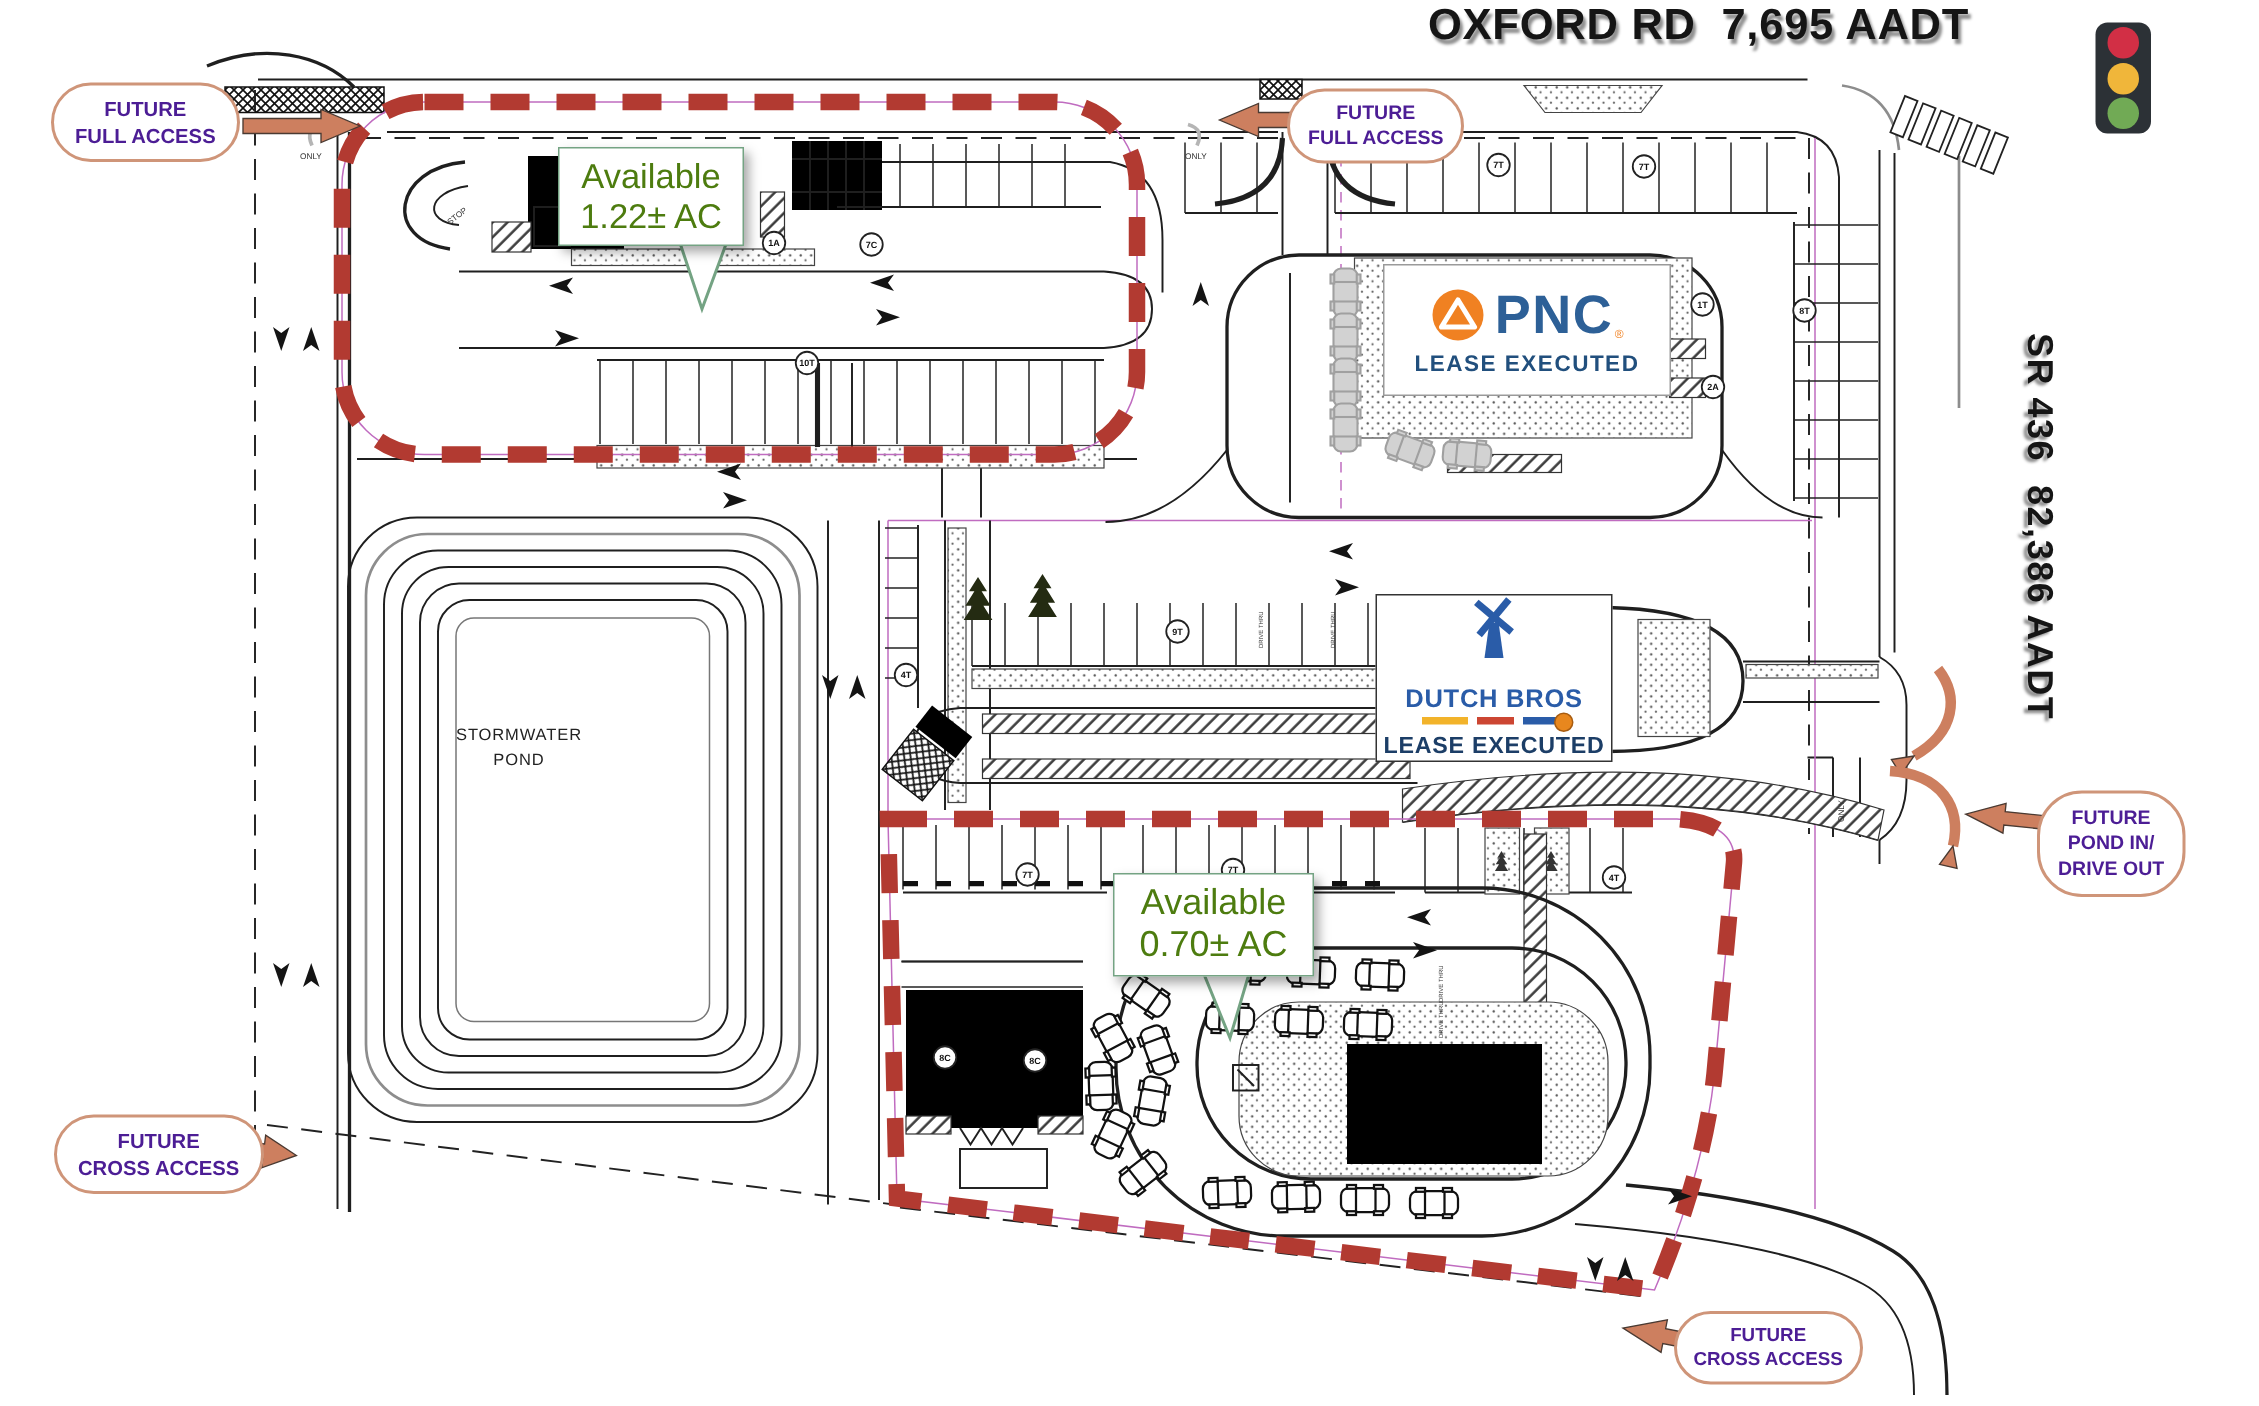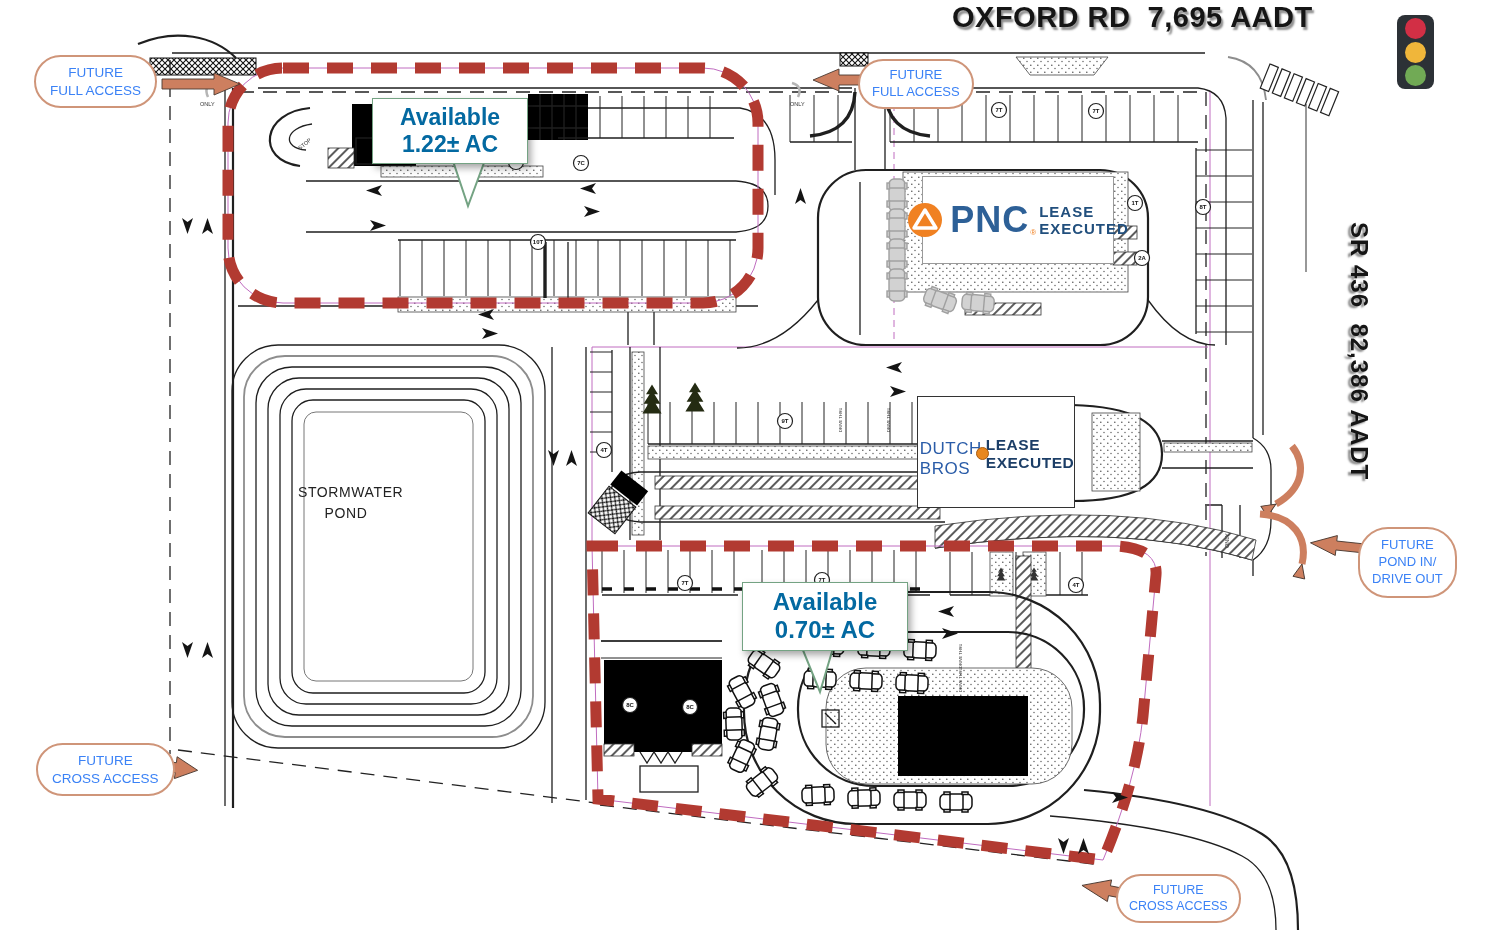--- a/index.html
+++ b/index.html
@@ -14,54 +14,54 @@
   #t-sr{left:1345px;top:222px;font-size:24px;letter-spacing:1px;writing-mode:vertical-rl}
 
   
   .signal{position:absolute;left:1397px;top:15px;width:37px;height:74px;background:#2c3136;
           border-radius:8px;display:flex;flex-direction:column;align-items:center;
           justify-content:space-evenly}
   .signal i{width:21px;height:21px;border-radius:50%;display:block}
 
   
   .pill{position:absolute;background:#fff;border:2px solid #cf9579;border-radius:30px;
-        color:#3b82f6;font-size:13.5px;line-height:1.3;text-align:center;
-        padding:7px 14px;font-weight:400;z-index:5}
+        color:#4c1d95;font-size:13.5px;line-height:1.3;text-align:center;
+        padding:7px 14px;font-weight:700;z-index:5}
   .pill span{display:block}
   #p-ffa-l{left:34px;top:55px}
   #p-ffa-m{left:858px;top:59px;font-size:13px;padding:6px 12px}
   #p-fca-bl{left:36px;top:743px}
   #p-fca-br{left:1116px;top:874px;font-size:12.5px;padding:6px 11px}
   #p-frio{left:1358px;top:527px;font-size:13px;padding:8px 12px}
 
   
-  .avail{position:absolute;background:#fff;border:1.5px solid #74a383;color:#0369a1;
-         font-weight:bold;text-align:center;line-height:1.18;padding:5px 24px;
+  .avail{position:absolute;background:#fff;border:1.5px solid #74a383;color:#4d7c0f;
+         font-weight:normal;text-align:center;line-height:1.18;padding:5px 8px;
          box-shadow:3px 4px 7px rgba(0,0,0,.35);z-index:6}
   #avail1{left:372px;top:98px;font-size:23px;width:106px}
   #avail2{left:742px;top:582px;font-size:24px;width:116px}
 
   
-  .sign{position:absolute;background:#fff;display:flex;flex-direction:row;
+  .sign{position:absolute;background:#fff;display:flex;flex-direction:column;
         align-items:center;justify-content:center;z-index:5}
   #pnc-sign{left:922px;top:176px;width:190px;height:86px;border:1px solid #9a9a9a;gap:3px}
   .pnc-row{display:flex;align-items:center;gap:7px}
   .pnc-name{font-size:36px;font-weight:bold;color:#2d6097;letter-spacing:1px}
   .pnc-status{font-size:15px;font-weight:bold;color:#214f7d;letter-spacing:1px}
   .pnc-reg{font-size:8px;color:#f08122;align-self:flex-end;margin-left:-6px;margin-bottom:4px}
   #db-sign{left:917px;top:396px;width:156px;height:110px;border:1.5px solid #333;gap:2px}
-  .db-name{font-size:17px;font-weight:400;color:#2a5ca8;letter-spacing:.5px;margin-top:14px}
+  .db-name{font-size:17px;font-weight:700;color:#2a5ca8;letter-spacing:.5px;margin-top:14px}
   .db-stripes{width:96px;height:5px;position:relative;
       background:linear-gradient(90deg,#f2b32a 0 32%,#fff 32% 38%,#cc4632 38% 64%,#fff 64% 70%,#2a5ca8 70% 100%)}
   .db-cup{position:absolute;right:-5px;top:-3px;width:11px;height:11px;border-radius:50%;
       background:#e8871e;border:1px solid #a85c10}
   .db-status{font-size:15.5px;font-weight:bold;color:#1c3e67;letter-spacing:.5px;margin-top:4px}
 
   
-  .pondlab{position:absolute;left:298px;top:482px;width:96px;text-align:center;font-size:14px;
+  .pondlab{position:absolute;left:298px;top:482px;width:96px;text-align:center;font-size:11px;
            letter-spacing:.6px;color:#222;line-height:1.5;z-index:4}
 
   
   .ln{stroke:#1f1f1f;stroke-width:1.3;fill:none}
   .ln2{stroke:#1f1f1f;stroke-width:2.2;fill:none}
   .ln3{stroke:#1f1f1f;stroke-width:3.4;fill:none}
   .gray{stroke:#8d8d8d;stroke-width:1.8;fill:none}
   .dash{stroke:#222;stroke-width:1.3;fill:none;stroke-dasharray:14 9}
   .mag{stroke:#c06cc0;stroke-width:1;fill:none}
   .magd{stroke:#c06cc0;stroke-width:1;fill:none;stroke-dasharray:7 5}

